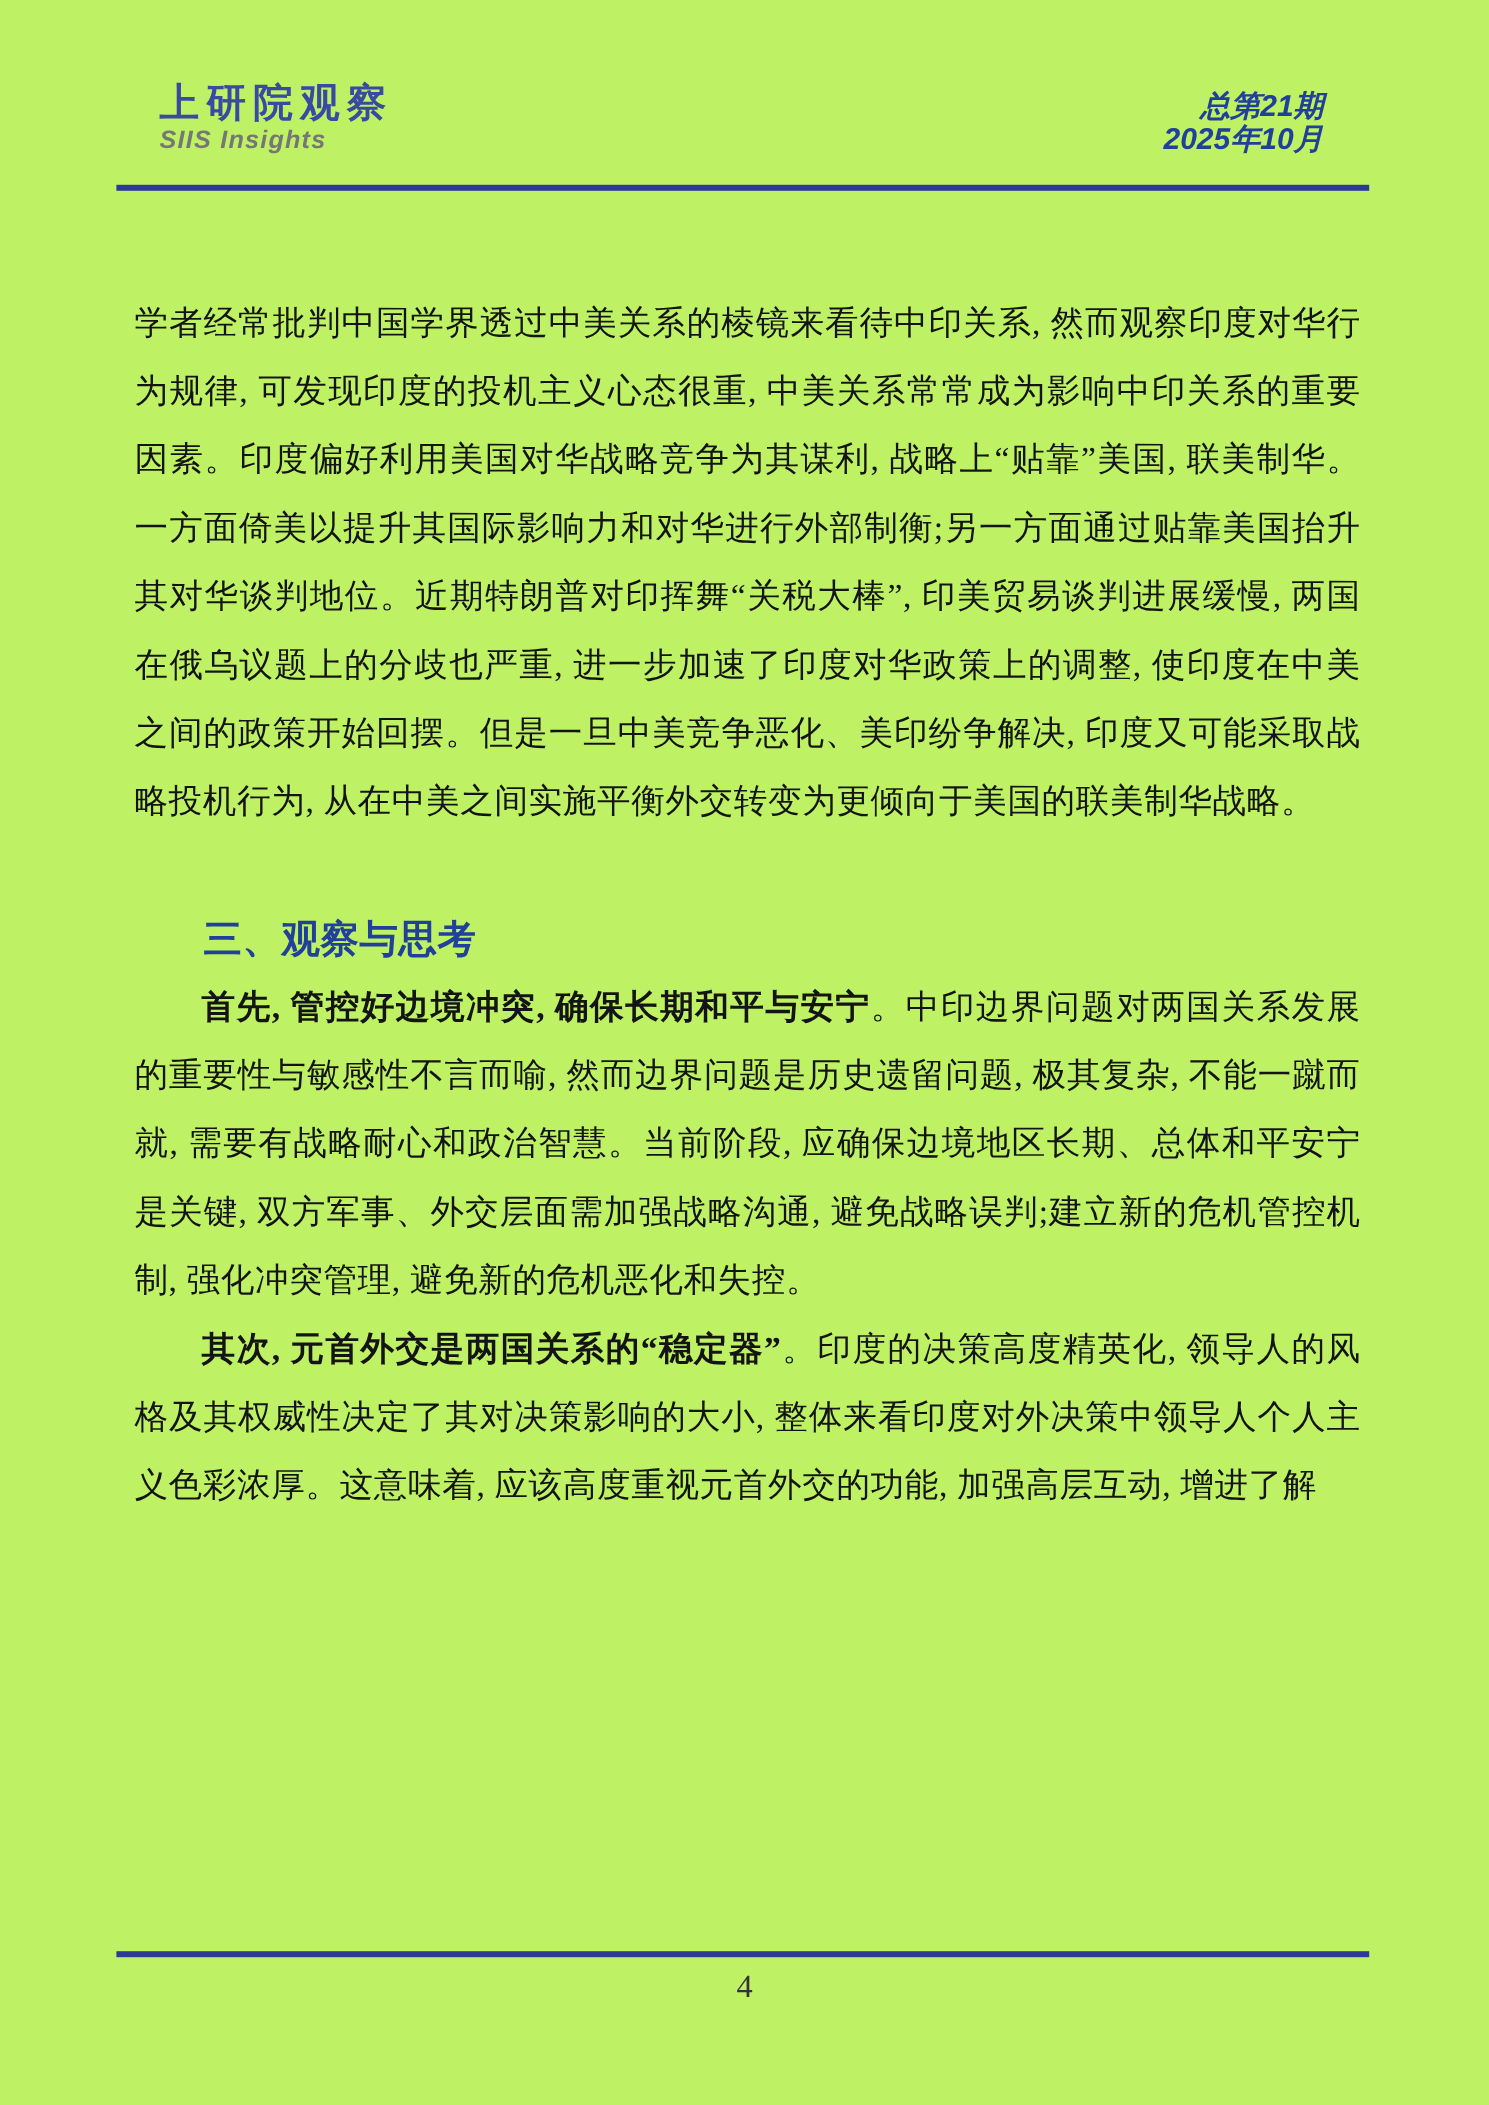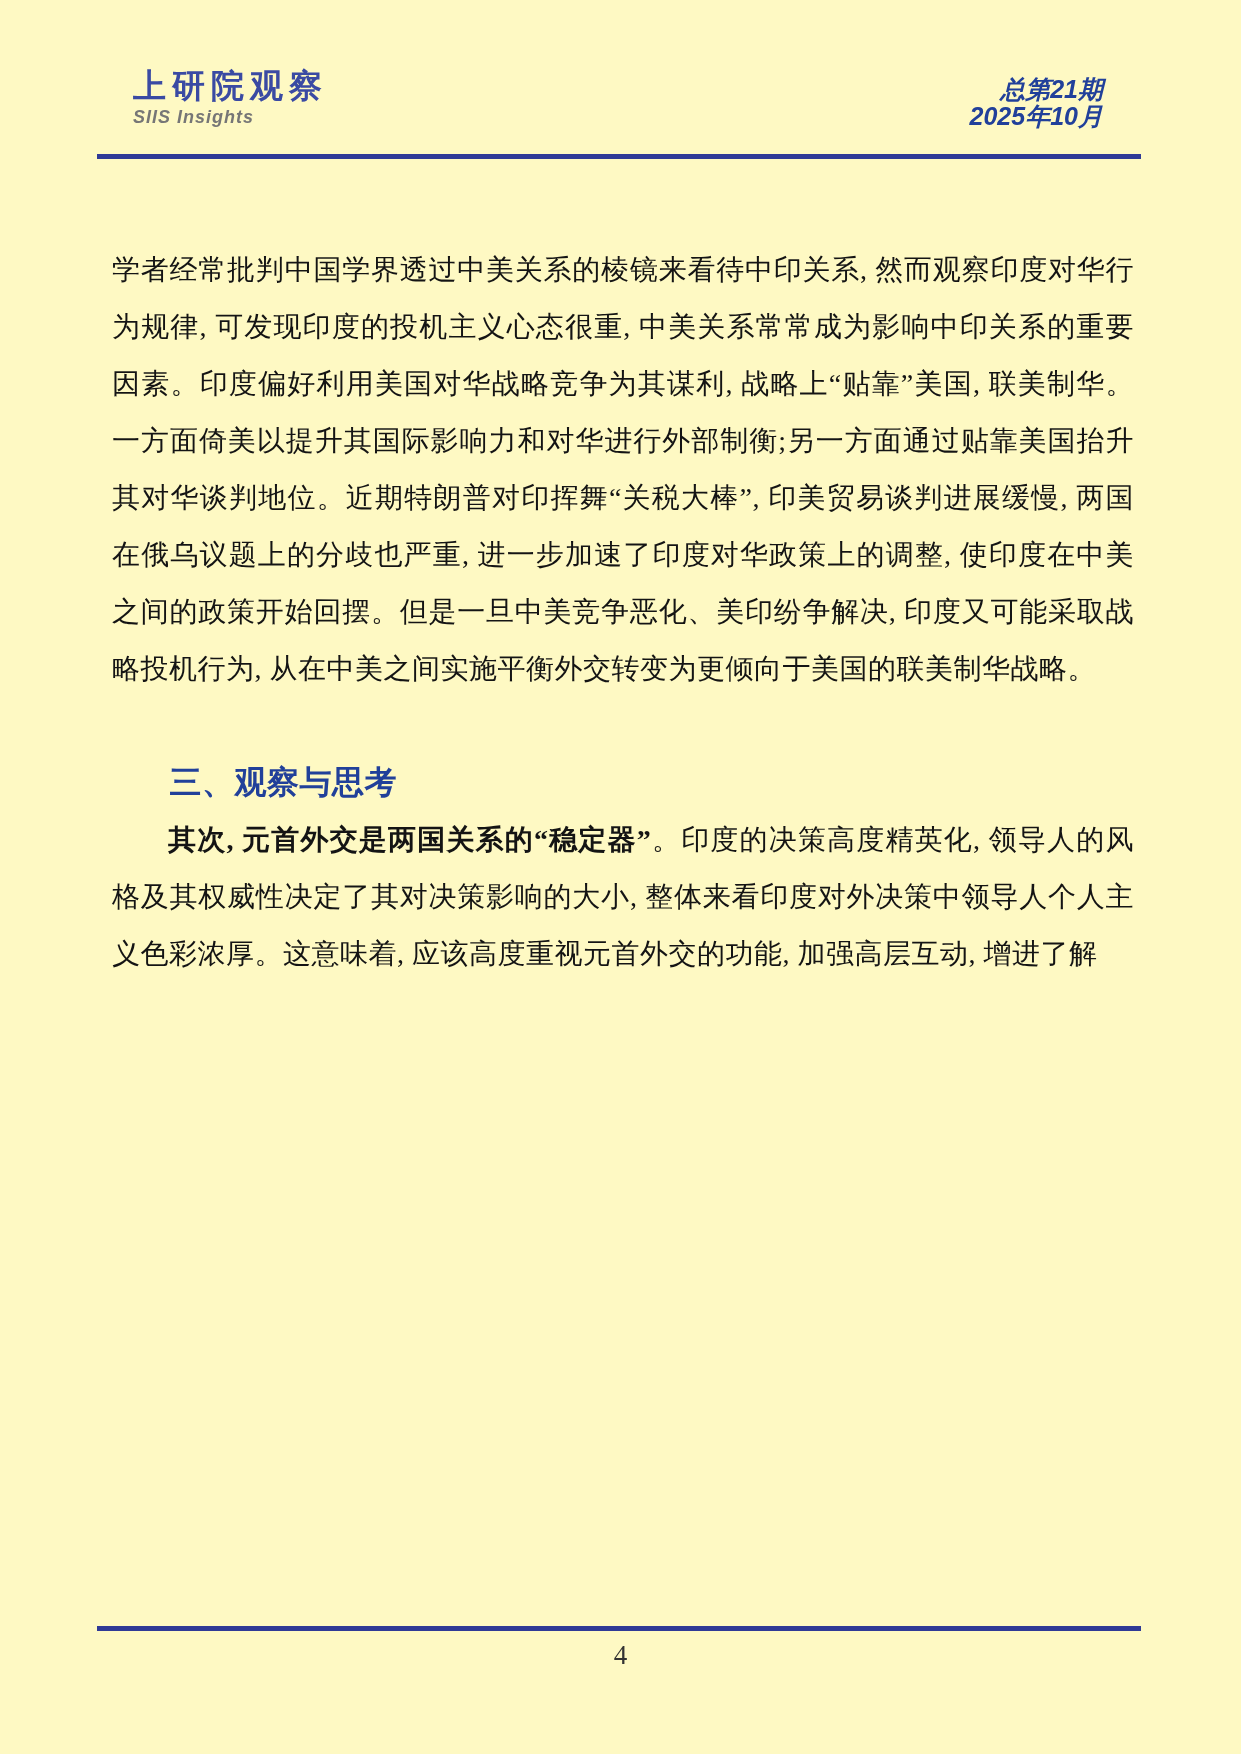--- a/index.html
+++ b/index.html
@@ -8,40 +8,40 @@
     width: 1241px;
     height: 1754px;
     position: relative;
     font-family: "Liberation Serif", "DejaVu Serif", serif;
     color: #141414;
     overflow: hidden;
   }
   .page {
     position: absolute;
     inset: 0;
-    background: #fef9c3;
+    background: #bef264;
   }
 
   
   .logo {
     position: absolute;
     left: 133px;
     top: 68px;
   }
   .logo-cn {
     font-family: "DejaVu Serif", serif;
     font-size: 33px;
     font-weight: bold;
     color: var(--logo-blue, #3a4aa3);
     letter-spacing: 6px;
     line-height: 36px;
   }
   .logo-en {
     font-family: "Liberation Sans", sans-serif;
-    font-size: 18px;
+    font-size: 21px;
     font-weight: bold;
     font-style: italic;
     color: var(--logo-gray, #767676);
     letter-spacing: 1px;
     line-height: 24px;
     margin-top: 1px;
   }
   .issue {
     position: absolute;
     right: 138px;
@@ -112,20 +112,21 @@
     <div class="issue">
       <div>总第21期</div>
       <div>2025年10月</div>
     </div>
     <div class="rule rule-top"></div>
   </div>
 
   <div class="content">
       <p class="para"><span class="text-run">学者经常批判中国学界透过中美关系的棱镜来看待中印关系, 然而观察印度对华行为规律, 可发现印度的投机主义心态很重, 中美关系常常成为影响中印关系的重要因素。印度偏好利用美国对华战略竞争为其谋利, 战略上“贴靠”美国, 联美制华。一方面倚美以提升其国际影响力和对华进行外部制衡;另一方面通过贴靠美国抬升其对华谈判地位。近期特朗普对印挥舞“关税大棒”, 印美贸易谈判进展缓慢, 两国在俄乌议题上的分歧也严重, 进一步加速了印度对华政策上的调整, 使印度在中美之间的政策开始回摆。但是一旦中美竞争恶化、美印纷争解决, 印度又可能采取战略投机行为, 从在中美之间实施平衡外交转变为更倾向于美国的联美制华战略。</span></p>
       <h2 class="section-heading">三、观察与思考</h2>
+      <p class="para indent"><span class="bold-run">首先, 管控好边境冲突, 确保长期和平与安宁</span><span class="text-run">。中印边界问题对两国关系发展的重要性与敏感性不言而喻, 然而边界问题是历史遗留问题, 极其复杂, 不能一蹴而就, 需要有战略耐心和政治智慧。当前阶段, 应确保边境地区长期、总体和平安宁是关键, 双方军事、外交层面需加强战略沟通, 避免战略误判;建立新的危机管控机制, 强化冲突管理, 避免新的危机恶化和失控。</span></p>
       <p class="para indent"><span class="bold-run">其次, 元首外交是两国关系的“稳定器”</span><span class="text-run">。印度的决策高度精英化, 领导人的风格及其权威性决定了其对决策影响的大小, 整体来看印度对外决策中领导人个人主义色彩浓厚。这意味着, 应该高度重视元首外交的功能, 加强高层互动, 增进了解</span></p>
     </div>
 
   <div>
     <div class="rule rule-bottom"></div>
     <div class="page-number">4</div>
   </div>
 
 </div>
 

